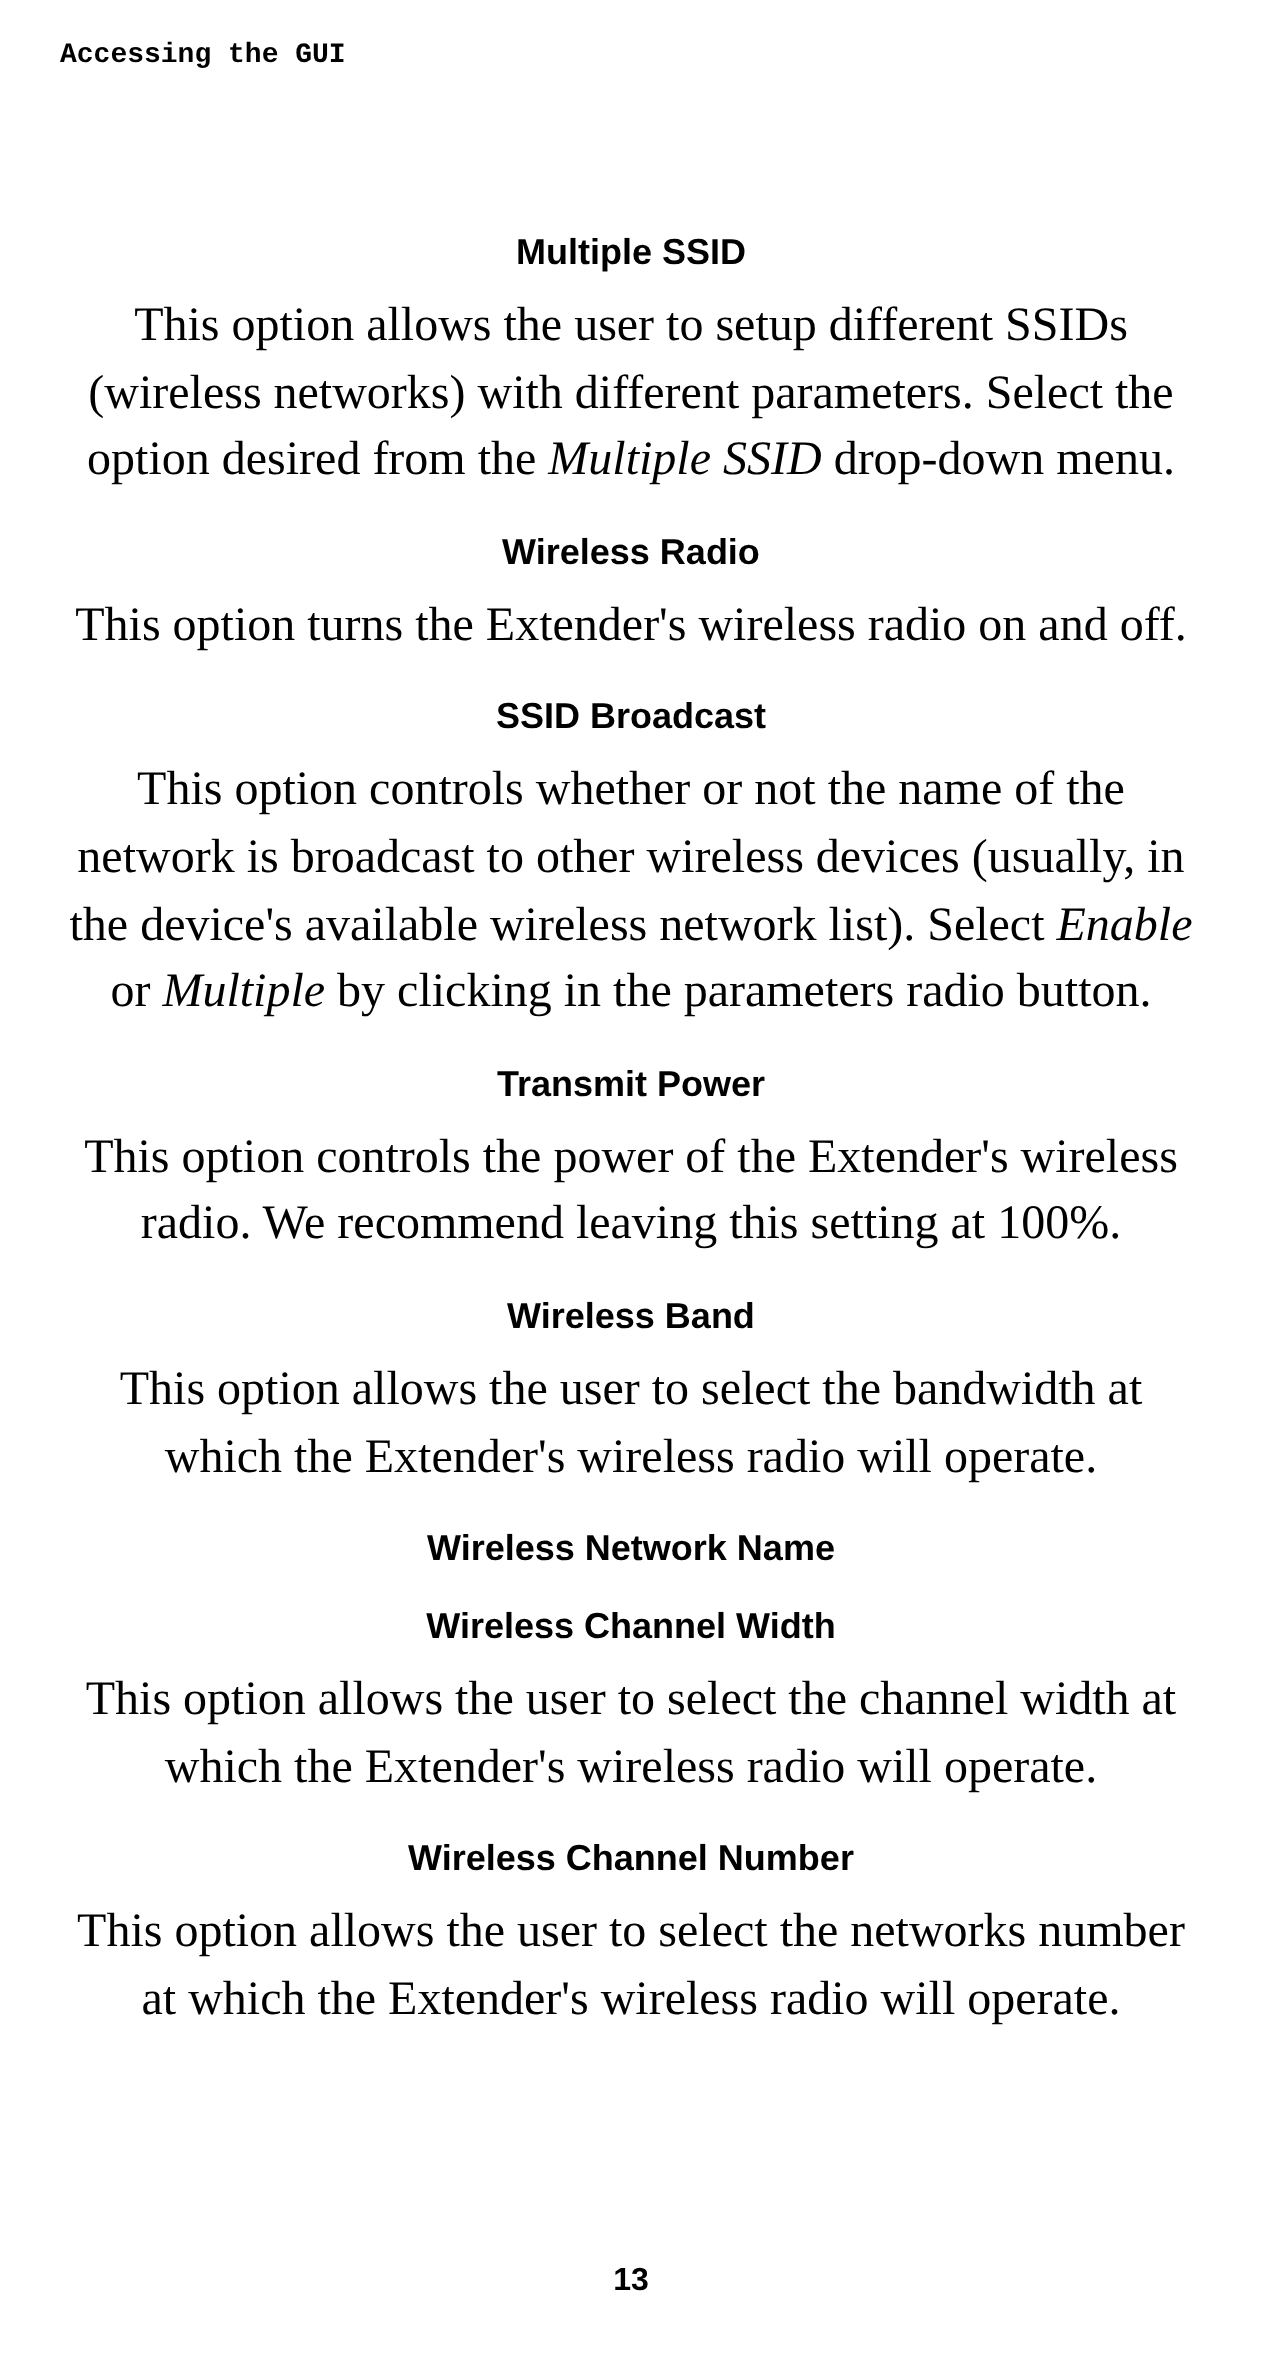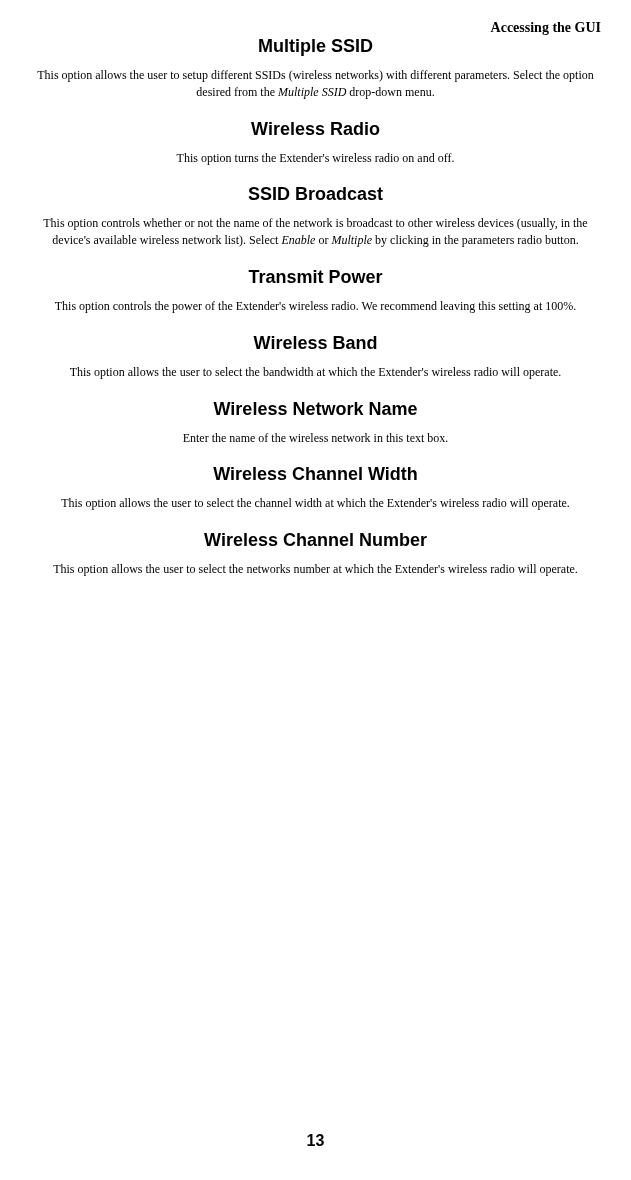--- a/index.html
+++ b/index.html
@@ -10,38 +10,39 @@
     body {
       width: 631px;
       height: 1180px;
       background: #ffffff;
       font-family: Georgia, 'Times New Roman', serif;
       color: #000000;
       position: relative;
       padding: 20px 30px 50px 30px;
     }
     .page-header {
-      text-align: right;
-      font-family: Liberation Serif, serif;
+      text-align: left;
+      font-family: Liberation Mono, monospace;
       font-weight: 700;
       font-size: 14px;
+      margin-bottom: 80px;
     }
     .section {
       margin-bottom: 18px;
       text-align: center;
     }
     .section-heading {
       font-family: 'Segoe UI', Arial, sans-serif;
       font-weight: 700;
       font-size: 18px;
       margin-bottom: 10px;
     }
     .section-body {
       font-family: 'Minion Pro', Georgia, 'Times New Roman', serif;
-      font-size: 12px;
+      font-size: 24px;
       line-height: 1.4;
     }
     .italic {
       font-style: italic;
     }
     .page-number {
       position: absolute;
       bottom: 30px;
       left: 0;
       right: 0;
@@ -80,21 +81,20 @@
   <div class="section-body">This option controls the power of the Extender's wireless radio. We recommend leaving this setting at 100%.</div>
 </div>
 
 <div class="section">
   <div class="section-heading">Wireless Band</div>
   <div class="section-body">This option allows the user to select the bandwidth at which the Extender's wireless radio will operate.</div>
 </div>
 
 <div class="section">
   <div class="section-heading">Wireless Network Name</div>
-  <div class="section-body">Enter the name of the wireless network in this text box.</div>
 </div>
 
 <div class="section">
   <div class="section-heading">Wireless Channel Width</div>
   <div class="section-body">This option allows the user to select the channel width at which the Extender's wireless radio will operate.</div>
 </div>
 
 <div class="section">
   <div class="section-heading">Wireless Channel Number</div>
   <div class="section-body">This option allows the user to select the networks number at which the Extender's wireless radio will operate.</div>

